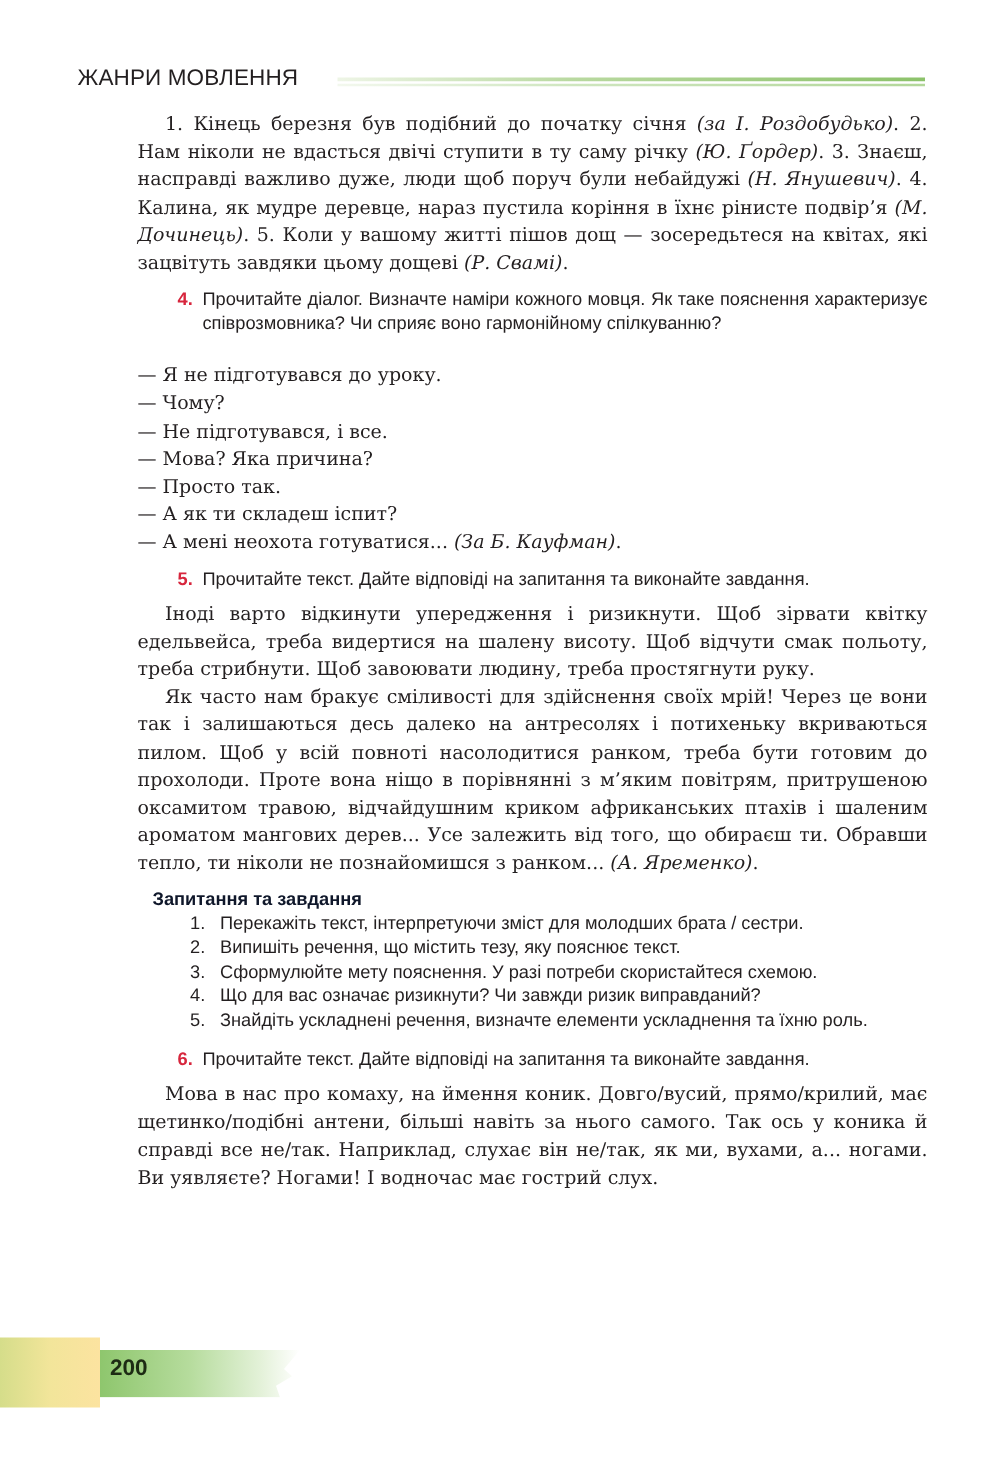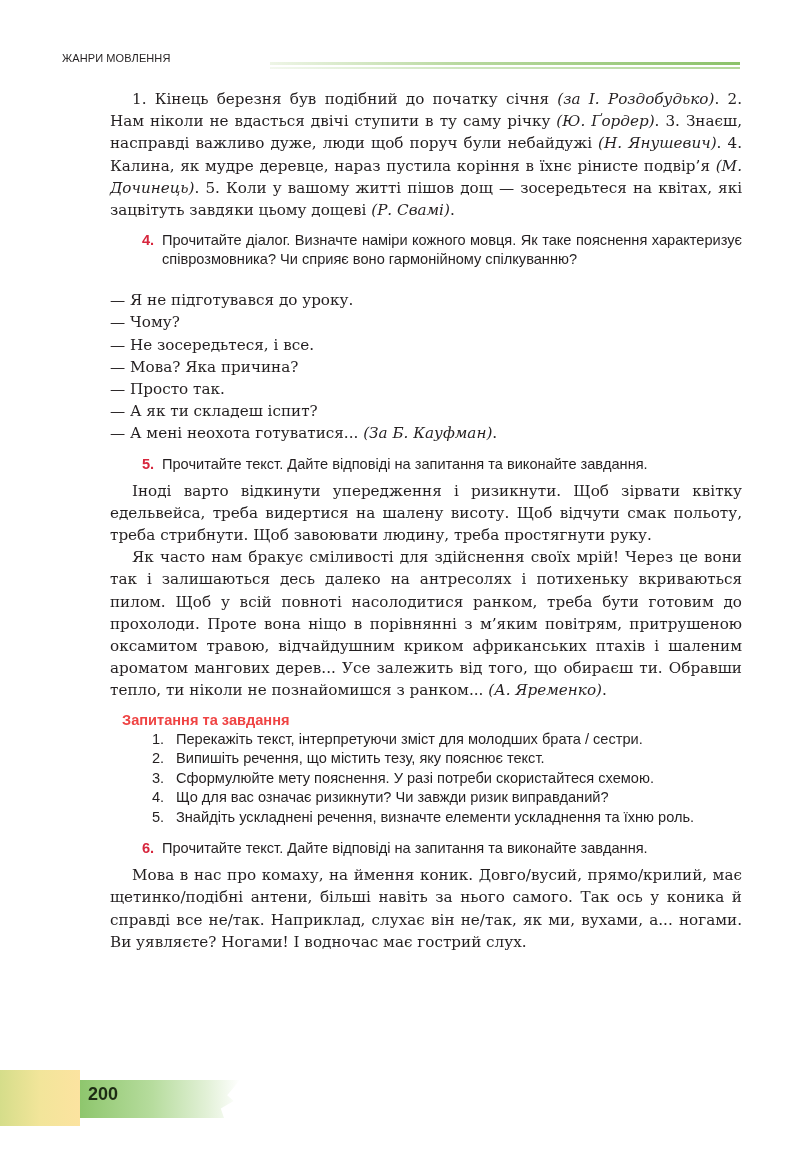--- a/index.html
+++ b/index.html
@@ -1,30 +1,30 @@
 <!DOCTYPE html>
 <html><head>
 <meta charset="utf-8">
 <style>
   html, body { margin: 0; padding: 0; background: #ffffff; }
   body { width: 800px; height: 1174px; position: relative; overflow: hidden; color: #231f20; }
   .header { position: absolute; left: 62px; top: 52px; width: 680px; height: 22px; }
-  .header-title { position: absolute; left: 0; top: 0; font-family: "Liberation Sans", sans-serif; font-size: 11px; letter-spacing: 0.1px; color: #231f20; }
+  .header-title { position: absolute; left: 0; top: 0; font-family: "Liberation Sans", sans-serif; font-size: 18px; letter-spacing: 0.1px; color: #231f20; }
   .header-rule { position: absolute; left: 208px; top: 10px; width: 470px; height: 3px; background: linear-gradient(90deg, #eef5e6 0%, #b9d9a0 40%, #8cc26a 100%); }
   .header-rule2 { position: absolute; left: 208px; top: 15px; width: 470px; height: 2px; background: linear-gradient(90deg, #f3f8ee 0%, #cfe6bf 40%, #b3d79a 100%); }
 
   .content { position: absolute; left: 110px; top: 88px; width: 632px; }
   .serif { font-family: "DejaVu Serif", serif; font-size: 15.2px; line-height: 22.2px; text-align: justify; margin-top: 20px; }
   .serif i { font-style: italic; }
   .para { text-indent: 22px; margin: 0; }
   .sans { font-family: "Liberation Sans", sans-serif; font-size: 14.6px; line-height: 19px; }
   .task { position: relative; padding-left: 52px; margin: 8px 0 6px 0; text-align: justify; }
   .task-num { position: absolute; left: 32px; top: 0; color: #d7263d; font-weight: bold; font-family: "Liberation Sans", sans-serif; }
   .dialog-line { margin: 0; }
-  .qa-title { color: #ef4444; font-weight: bold; font-family: "Liberation Sans", sans-serif; font-size: 14.6px; margin: 10px 0 2px 12px; }
+  .qa-title { color: #0f172a; font-weight: bold; font-family: "Liberation Sans", sans-serif; font-size: 14.6px; margin: 10px 0 2px 12px; }
   .qa-list { margin: 0; padding: 0; list-style: none; }
   .qa-item { position: relative; padding-left: 66px; font-family: "Liberation Sans", sans-serif; font-size: 14.6px; line-height: 19.5px; }
   .qa-num { position: absolute; left: 42px; top: 0; }
 
   .footer-yellow { position: absolute; left: 0; top: 1070px; width: 80px; height: 56px; background: linear-gradient(90deg, #d5dd8a 0%, #f2e59a 50%, #fce3a0 100%); }
   .footer-green { position: absolute; left: 80px; top: 1080px; width: 160px; height: 38px; background: linear-gradient(90deg, #8ec66d 0%, #b6dc9d 45%, #e3f1d8 80%, rgba(255,255,255,0) 100%); clip-path: polygon(0 0, 100% 0, 92% 40%, 96% 55%, 88% 75%, 90% 100%, 0 100%); }
   .page-num { position: absolute; left: 88px; top: 1084px; font-family: "Liberation Sans", sans-serif; font-size: 18px; font-weight: bold; color: #1d2b14; }
 </style>
 </head>
 <body>
@@ -40,21 +40,21 @@
   <p class="para serif"><span>1. Кінець березня був подібний до початку січня </span><i>(за І. Роздобудько)</i><span>. 2. Нам ніколи не вдасться двічі ступити в ту саму річку </span><i>(Ю. Ґордер)</i><span>. 3. Знаєш, насправді важливо дуже, люди щоб поруч були небайдужі </span><i>(Н. Янушевич)</i><span>. 4. Калина, як мудре деревце, нараз пустила коріння в їхнє рінисте подвір’я </span><i>(М. Дочинець)</i><span>. 5. Коли у вашому житті пішов дощ — зосередьтеся на квітах, які зацвітуть завдяки цьому дощеві </span><i>(Р. Свамі)</i><span>.</span></p>
 
   <div class="task sans" style="margin-top:10px;">
     <span class="task-num">4.</span>
     <span>Прочитайте діалог. Визначте наміри кожного мовця. Як таке пояснення характеризує співрозмовника? Чи сприяє воно гармонійному спілкуванню?</span>
   </div>
 
   <div class="serif" style="text-align:left;">
     <p class="dialog-line">— Я не підготувався до уроку.</p>
     <p class="dialog-line">— Чому?</p>
-    <p class="dialog-line">— Не зосередьтеся, і все.</p>
+    <p class="dialog-line">— Не підготувався, і все.</p>
     <p class="dialog-line">— Мова? Яка причина?</p>
     <p class="dialog-line">— Просто так.</p>
     <p class="dialog-line">— А як ти складеш іспит?</p>
     <p class="dialog-line"><span>— А мені неохота готуватися... </span><i>(За Б. Кауфман)</i><span>.</span></p>
   </div>
 
   <div class="task sans" style="margin-top:10px;">
     <span class="task-num">5.</span>
     <span>Прочитайте текст. Дайте відповіді на запитання та виконайте завдання.</span>
   </div>

